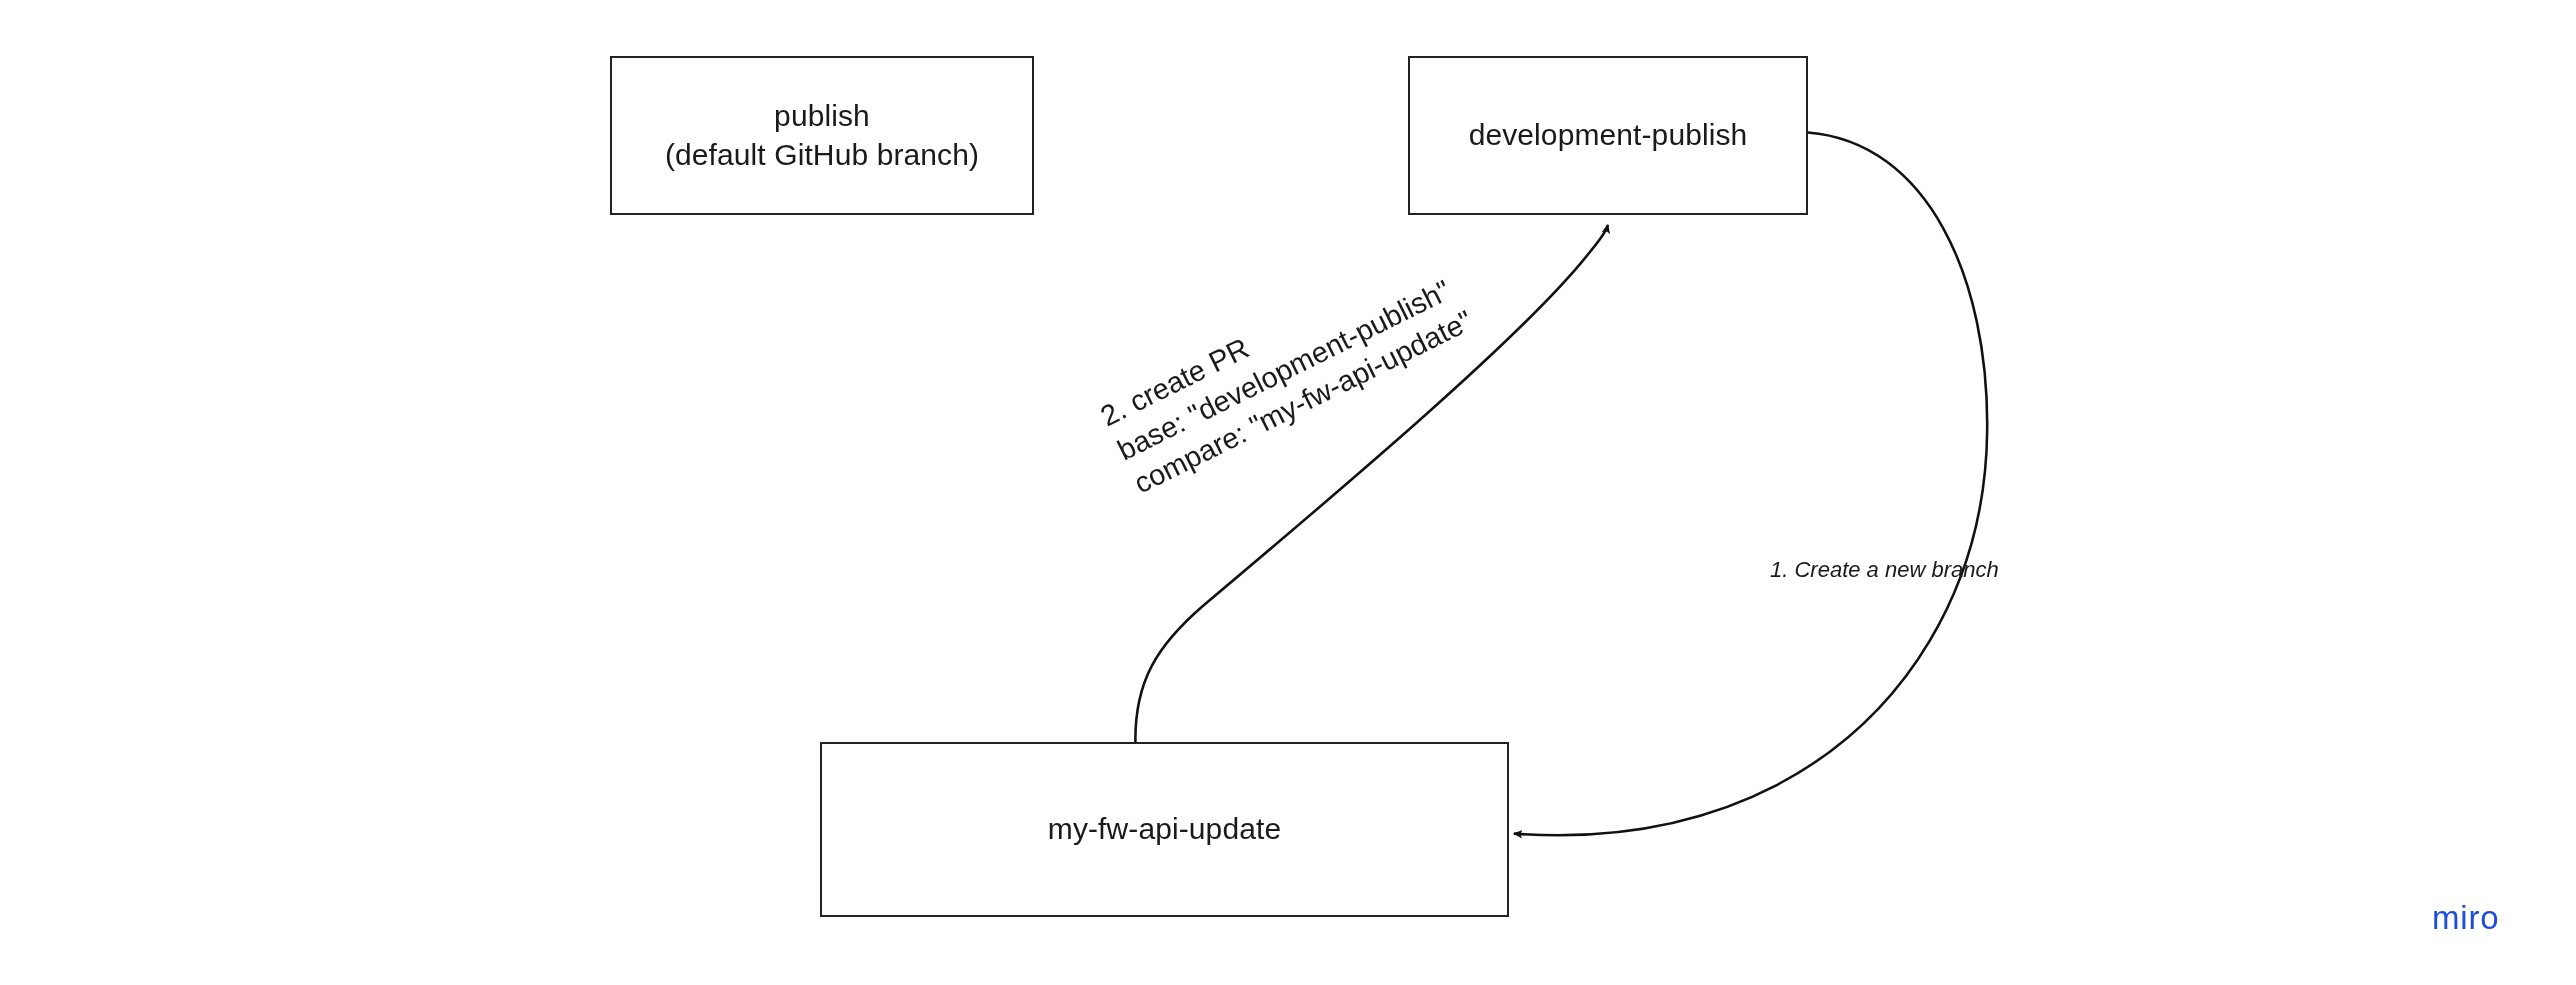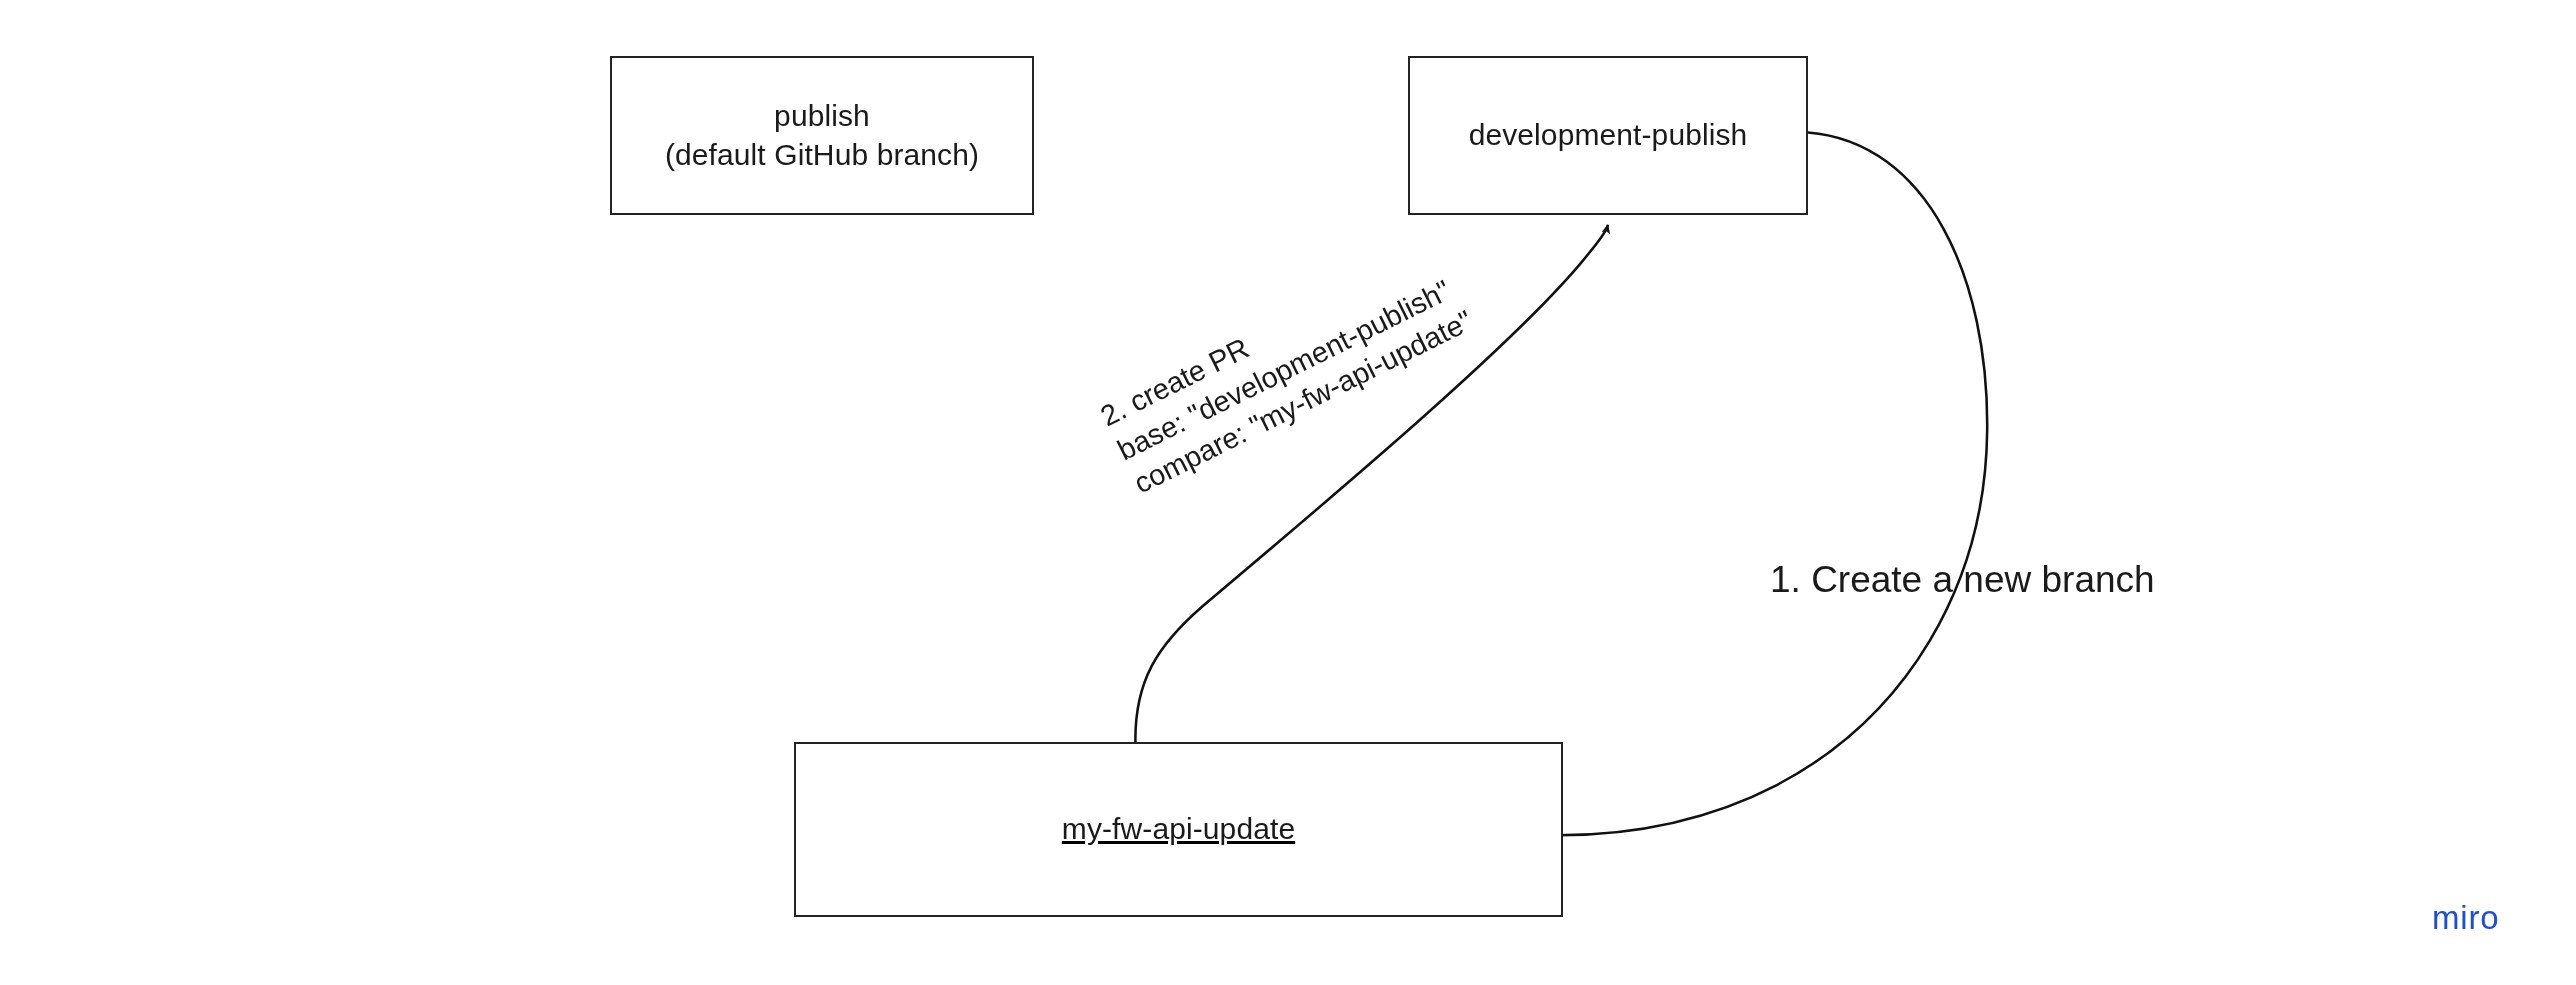--- a/index.html
+++ b/index.html
@@ -51,37 +51,37 @@
     height: 159px;
   }
   #node-development-publish {
     left: 1408px;
     top: 56px;
     width: 400px;
     height: 159px;
     text-align: right;
   }
   #node-my-fw-api-update {
-    left: 794px;
+    left: 820px;
     top: 742px;
-    width: 769px;
+    width: 689px;
     height: 175px;
-    text-decoration: underline;
   }
   .edge-label {
     position: absolute;
     font-family: "Liberation Sans", sans-serif;
     color: #1a1a1a;
     white-space: pre-line;
     line-height: 1.3;
   }
   #label-create-branch {
     left: 1770px;
     top: 556px;
-    font-size: 37px;
+    font-size: 22px;
+    font-style: italic;
   }
   #label-create-pr {
     left: 1145px;
     top: 390px;
     font-size: 29px;
     transform: rotate(-26.5deg);
     transform-origin: 0 100%;
   }
   #watermark {
     position: absolute;

